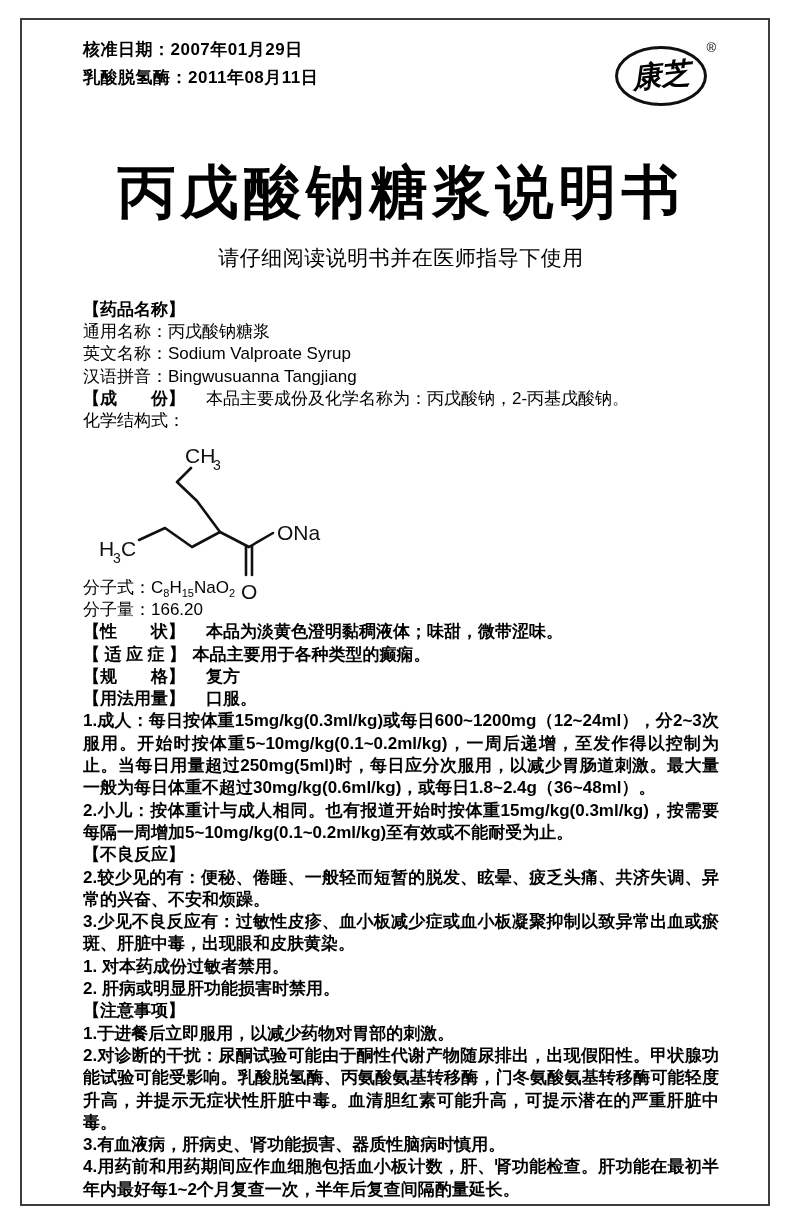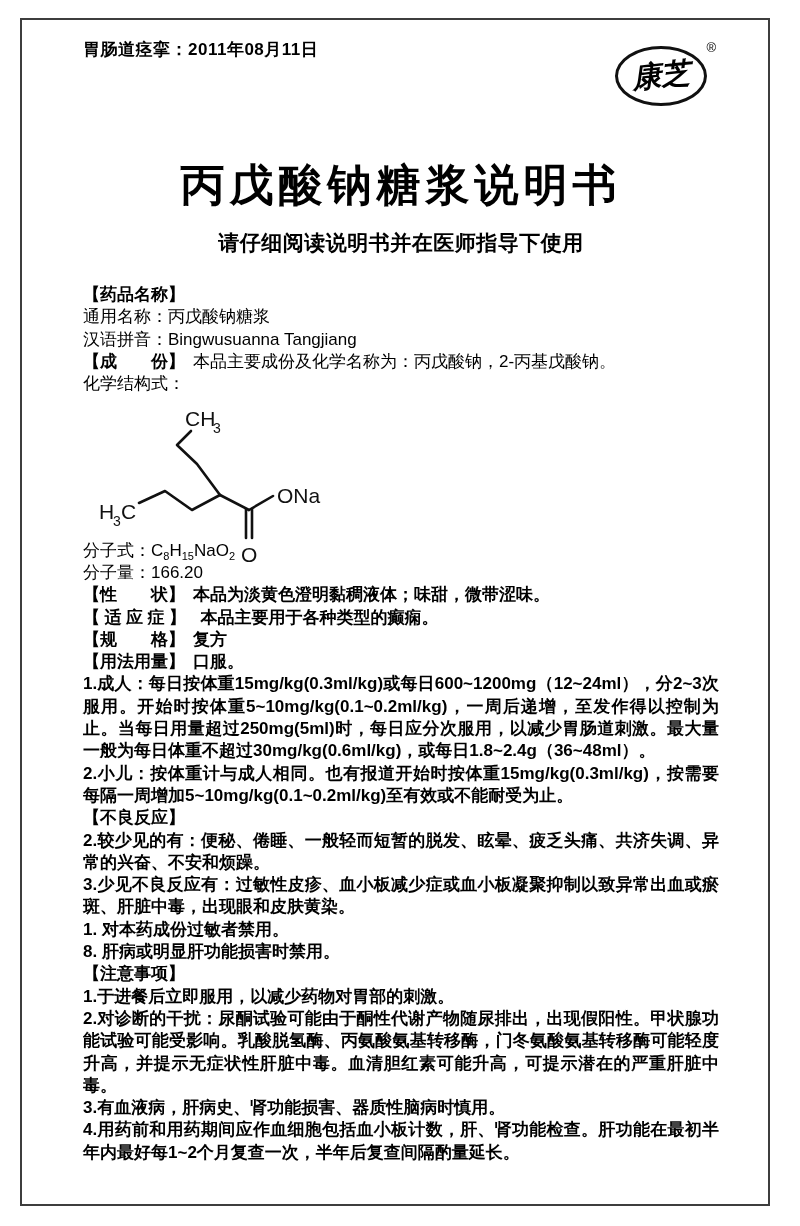--- a/index.html
+++ b/index.html
@@ -25,66 +25,68 @@
     border:3px solid #111; border-radius:50%;
     display:flex; align-items:center; justify-content:center;
   }
   .logo-text {
     font-family:"DejaVu Serif","Liberation Serif",serif;
     font-style:italic; font-weight:bold; font-size:29px;
     transform:rotate(-6deg); white-space:nowrap;
   }
   .logo-reg { position:absolute; right:3px; top:-2px; font-size:13px; }
   h1 {
-    margin:54px 0 0 0; font-size:44px; line-height:1.05;
+    margin:54px 0 0 0; font-size:58px; line-height:1.05;
     font-weight:900; text-align:center; letter-spacing:5px; white-space:nowrap;
   }
   h2 {
-    margin:21px 0 0 0; font-size:21px; font-weight:bold;
+    margin:21px 0 0 0; font-size:21px; font-weight:normal;
     text-align:center; letter-spacing:0.5px;
   }
   .body { margin-top:27px; font-size:17px; line-height:22.3px; text-align:justify; }
   .body p { margin:0; }
   .bold { font-weight:bold; }
   .reg  { font-weight:normal; }
-  .lbl  { font-weight:bold; margin-right:8px; }
-  .spread { letter-spacing:4.5px; margin-right:10px; }
+  .lbl  { font-weight:bold; margin-right:21px; }
+  .spread { letter-spacing:4.5px; margin-right:2px; }
   sub { font-size:11px; line-height:0; }
   .structure-wrap { position:relative; height:136px;margin-top:8px; }
   .structure-wrap svg { position:absolute; left:4px; top:-2px; overflow:visible; }
   .structure-wrap svg text { font-family:"Liberation Sans","DejaVu Sans",sans-serif; fill:#111; }
   .chem-line { stroke:#111; stroke-width:2.6; fill:none; stroke-linecap:round; stroke-linejoin:round; }
 </style>
 </head>
 <body>
 
 <div>
   <div class="page-border"></div>
 
   <div class="content">
 
     <div class="header-row">
       <div class="dates">
-        <p>胃肠道痉挛：2011年08月11日</p>
+        <p>核准日期：2007年01月29日</p>
+        <p>乳酸脱氢酶：2011年08月11日</p>
       </div>
       <div class="logo">
         <span class="logo-oval">
           <span class="logo-text">康芝</span>
         </span>
         <span class="logo-reg">®</span>
       </div>
     </div>
 
     <h1>丙戊酸钠糖浆说明书</h1>
     <h2>请仔细阅读说明书并在医师指导下使用</h2>
 
     <div class="body">
 
       <p class="bold">【药品名称】</p>
       <p class="reg">通用名称：丙戊酸钠糖浆</p>
+      <p class="reg">英文名称：Sodium Valproate Syrup</p>
       <p class="reg">汉语拼音：Bingwusuanna Tangjiang</p>
 
       <p><span class="lbl">【成　　份】</span><span class="reg">本品主要成份及化学名称为：丙戊酸钠，2-丙基戊酸钠。</span></p>
       <p class="reg">化学结构式：</p>
 
       <div class="structure-wrap">
         <svg width="250" height="175" viewBox="0 0 250 175">
           <polyline class="chem-line" points="104,29 90,43 110,62 133,93"></polyline>
           <polyline class="chem-line" points="52,101 78,89 105,108 133,93"></polyline>
           <line class="chem-line" x1="133" y1="93" x2="162" y2="108"></line>
@@ -112,21 +114,21 @@
 
       <p><span class="lbl">【用法用量】</span><span class="bold">口服。</span></p>
       <p class="bold">1.成人：每日按体重15mg/kg(0.3ml/kg)或每日600~1200mg（12~24ml），分2~3次服用。开始时按体重5~10mg/kg(0.1~0.2ml/kg)，一周后递增，至发作得以控制为止。当每日用量超过250mg(5ml)时，每日应分次服用，以减少胃肠道刺激。最大量一般为每日体重不超过30mg/kg(0.6ml/kg)，或每日1.8~2.4g（36~48ml）。</p>
       <p class="bold">2.小儿：按体重计与成人相同。也有报道开始时按体重15mg/kg(0.3ml/kg)，按需要每隔一周增加5~10mg/kg(0.1~0.2ml/kg)至有效或不能耐受为止。</p>
 
       <p class="bold">【不良反应】</p>
       <p class="bold">2.较少见的有：便秘、倦睡、一般轻而短暂的脱发、眩晕、疲乏头痛、共济失调、异常的兴奋、不安和烦躁。</p>
       <p class="bold">3.少见不良反应有：过敏性皮疹、血小板减少症或血小板凝聚抑制以致异常出血或瘀斑、肝脏中毒，出现眼和皮肤黄染。</p>
 
       <p class="bold">1. 对本药成份过敏者禁用。</p>
-      <p class="bold">8. 肝病或明显肝功能损害时禁用。</p>
+      <p class="bold">2. 肝病或明显肝功能损害时禁用。</p>
 
       <p class="bold">【注意事项】</p>
       <p class="bold">1.于进餐后立即服用，以减少药物对胃部的刺激。</p>
       <p class="bold">2.对诊断的干扰：尿酮试验可能由于酮性代谢产物随尿排出，出现假阳性。甲状腺功能试验可能受影响。乳酸脱氢酶、丙氨酸氨基转移酶，门冬氨酸氨基转移酶可能轻度升高，并提示无症状性肝脏中毒。血清胆红素可能升高，可提示潜在的严重肝脏中毒。</p>
       <p class="bold">3.有血液病，肝病史、肾功能损害、器质性脑病时慎用。</p>
       <p class="bold">4.用药前和用药期间应作血细胞包括血小板计数，肝、肾功能检查。肝功能在最初半年内最好每1~2个月复查一次，半年后复查间隔酌量延长。</p>
 
     </div>
   </div>
 </div>

